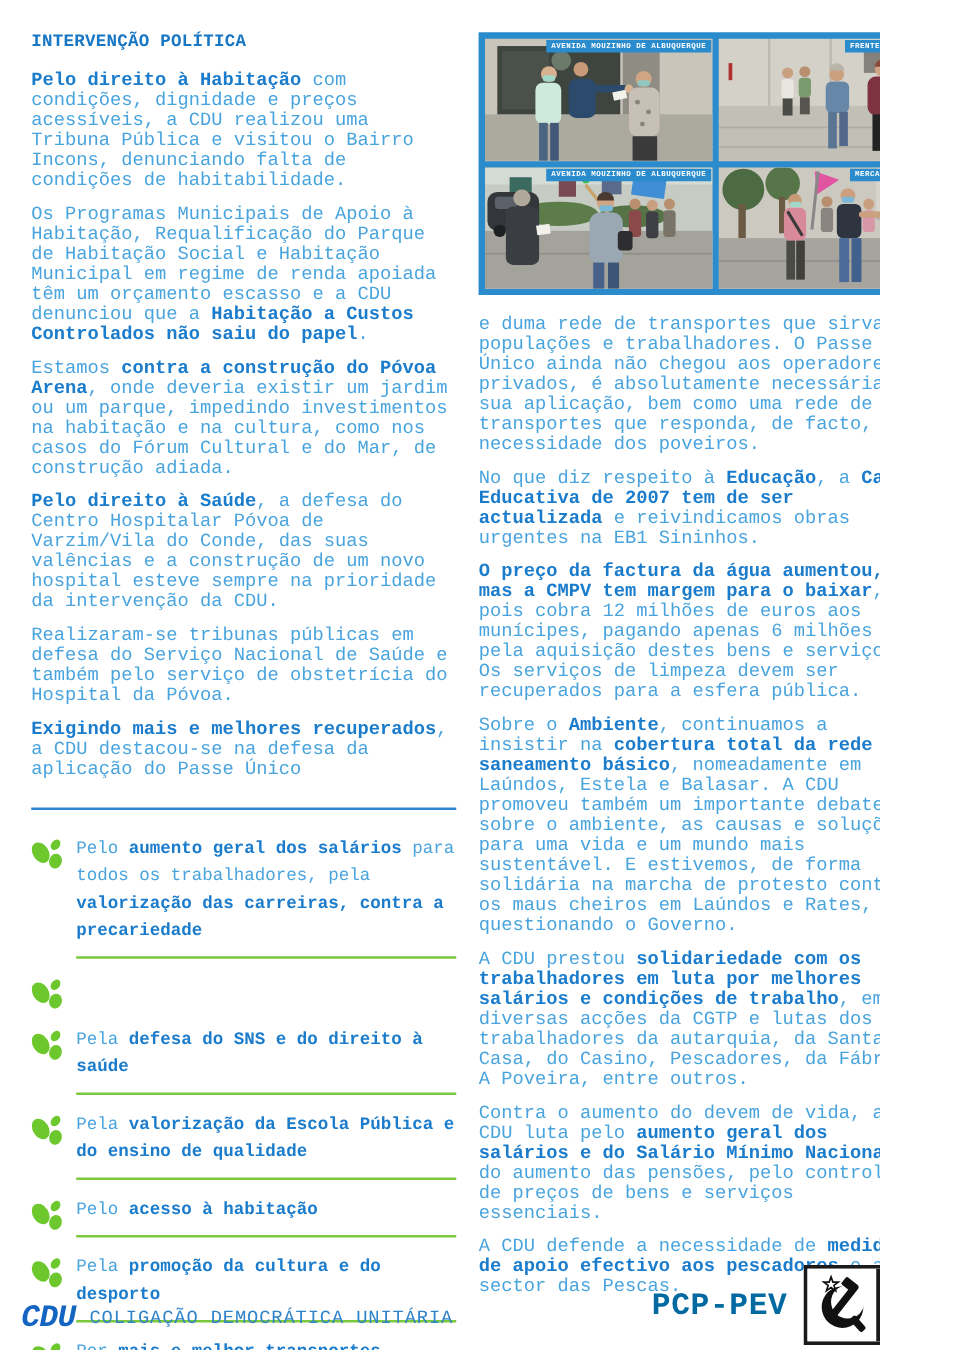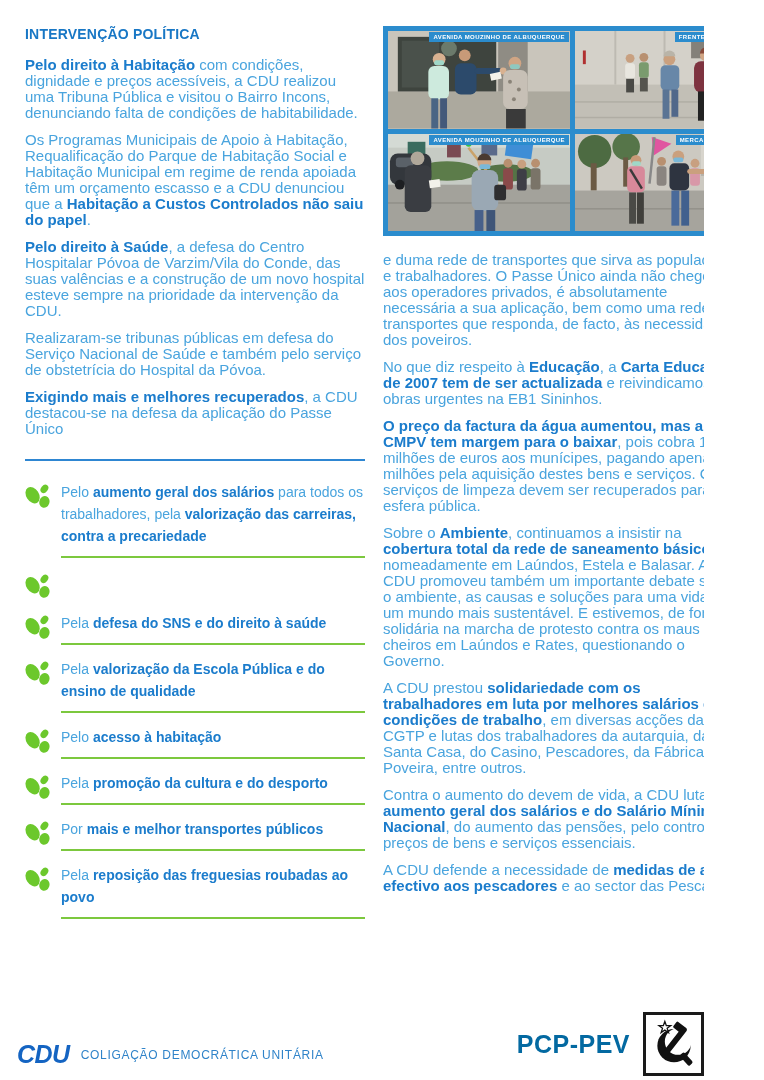--- a/index.html
+++ b/index.html
@@ -1,17 +1,17 @@
 <!DOCTYPE html>
 <html><head>
 <meta charset="utf-8">
 <style>
   html,body{margin:0;padding:0;background:#ffffff;}
   .page{position:relative;width:704px;height:1080px;background:#ffffff;overflow:hidden;
-        font-family:Liberation Sans, sans-serif;}
+        font-family:Liberation Mono, monospace;}
 
   
   .left-col{position:absolute;left:25px;top:26px;width:340px;}
   .heading{margin:0 0 15px 0;font-size:14px;font-weight:bold;color:#1877c5;letter-spacing:.2px;}
   .para{margin:0 0 11px 0;font-size:15px;line-height:16px;color:#49a4de;}
   .para b{color:#1b7ccc;}
   .divider{border:none;border-top:2px solid #2e86d2;margin:22px 0 20px 0;}
 
   .list-item{display:flex;margin-bottom:13px;}
   .leaf{flex:0 0 30px;width:30px;margin-right:6px;padding-top:2px;}
@@ -29,38 +29,39 @@
   .photo svg{width:100%;height:100%;display:block;}
   .caption{position:absolute;top:1px;right:1px;background:#2b8ccd;color:#ffffff;
            font-size:6px;font-weight:bold;letter-spacing:.4px;padding:2px 4px;line-height:1;}
   .right-col .para{width:360px;}
 
   
   .footer{position:absolute;left:0;top:1010px;width:764px;height:70px;}
   .footer-left{position:absolute;left:17px;top:30px;display:flex;align-items:center;}
   .cdu-logo{font-size:25px;font-weight:900;font-style:italic;color:#1464c2;
             letter-spacing:-.5px;margin-right:11px;}
-  .coalition-name{font-size:12px;color:#2f83c9;letter-spacing:.7px;}
+  .coalition-name{font-size:15px;color:#2f83c9;letter-spacing:.7px;}
   .footer-right{position:absolute;right:2px;top:2px;display:flex;align-items:center;}
   .pcp-pev{font-size:25px;font-weight:900;color:#0369a1;margin-right:13px;letter-spacing:.5px;}
   .logo-box{display:flex;border:3px solid #1a1a1a;background:#fff;}
   .logo-cell{width:55px;height:58px;background:#fff;display:flex;align-items:center;justify-content:center;}
   .logo-cell + .logo-cell{border-left:3px solid #1a1a1a;}
   .logo-cell svg{width:50px;height:52px;display:block;}
 </style>
 </head>
 <body>
 
 <div class="page">
 
   <div class="left-col">
     <h1 class="heading">INTERVENÇÃO POLÍTICA</h1>
     <div>
         <p class="para"><b>Pelo direito à Habitação</b><span> com condições, dignidade e preços acessíveis, a CDU realizou uma Tribuna Pública e visitou o Bairro Incons, denunciando falta de condições de habitabilidade.</span></p>
         <p class="para"><span>Os Programas Municipais de Apoio à Habitação, Requalificação do Parque de Habitação Social e Habitação Municipal em regime de renda apoiada têm um orçamento escasso e a CDU denunciou que a </span><b>Habitação a Custos Controlados não saiu do papel</b><span>.</span></p>
+        <p class="para"><span>Estamos </span><b>contra a construção do Póvoa Arena</b><span>, onde deveria existir um jardim ou um parque, impedindo investimentos na habitação e na cultura, como nos casos do Fórum Cultural e do Mar, de construção adiada.</span></p>
         <p class="para"><b>Pelo direito à Saúde</b><span>, a defesa do Centro Hospitalar Póvoa de Varzim/Vila do Conde, das suas valências e a construção de um novo hospital esteve sempre na prioridade da intervenção da CDU.</span></p>
         <p class="para"><span>Realizaram-se tribunas públicas em defesa do Serviço Nacional de Saúde e também pelo serviço de obstetrícia do Hospital da Póvoa.</span></p>
         <p class="para"><b>Exigindo mais e melhores recuperados</b><span>, a CDU destacou-se na defesa da aplicação do Passe Único</span></p>
       </div>
     <hr class="divider">
     <div>
         <div class="list-item">
     <span class="leaf">
       <svg viewBox="0 0 32 30">
         <ellipse cx="9" cy="14" rx="7.5" ry="10.5" transform="rotate(-32 9 14)" fill="#6cc82c"></ellipse>

